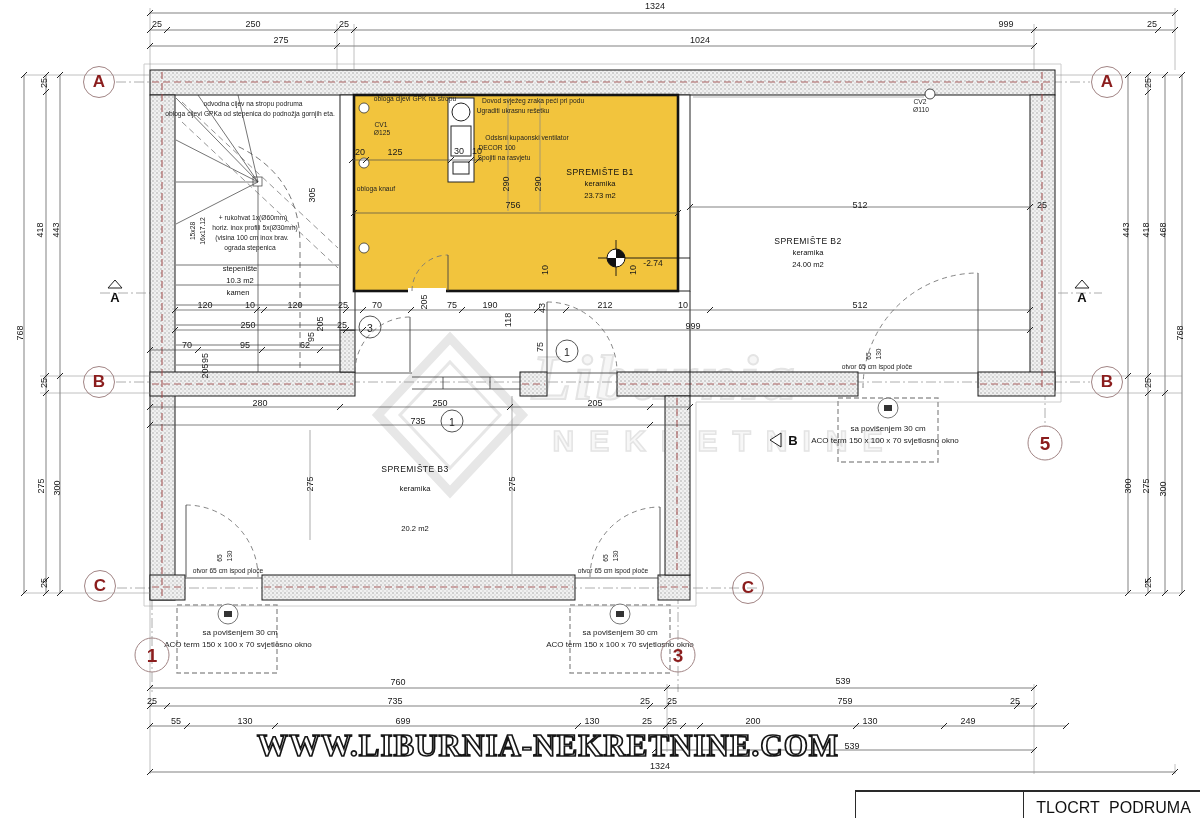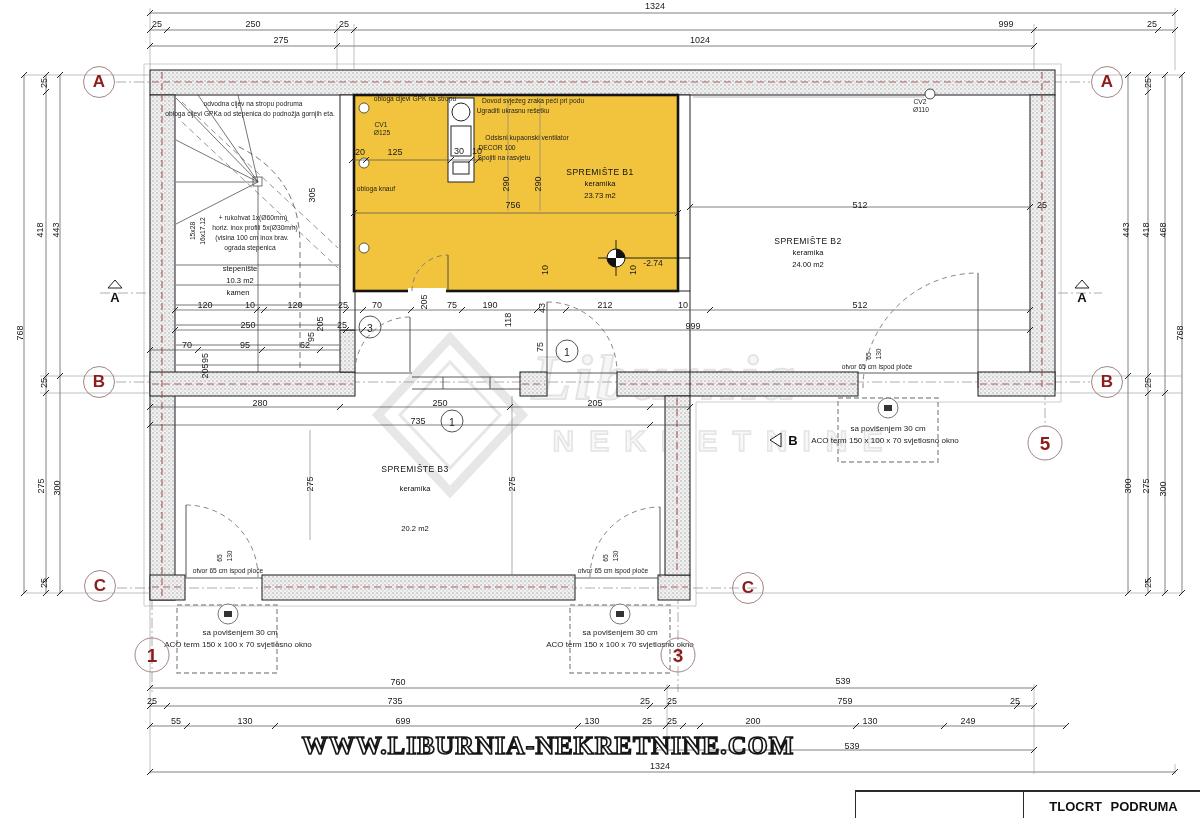--- a/index.html
+++ b/index.html
@@ -21,27 +21,27 @@
         justify-content:center;font-size:10.5px;color:#222;z-index:3}
   .sec{position:absolute;transform:translate(-50%,-50%);font-weight:700;font-size:13px;
        color:#111;z-index:3}
   #ghost-word{position:absolute;left:665px;top:378px;transform:translate(-50%,-50%);
        font-family:"Liberation Serif",serif;font-style:italic;font-weight:700;font-size:64px;
        color:#f6f6f6;-webkit-text-stroke:2px #e4e4e4;letter-spacing:4px;z-index:1}
   #ghost-sub{position:absolute;left:725px;top:441px;transform:translate(-50%,-50%);
        font-weight:700;font-size:30px;color:#f7f7f7;-webkit-text-stroke:1.5px #e4e4e4;
        letter-spacing:15px;z-index:1}
   #wm-url{position:absolute;left:548px;top:746px;transform:translate(-50%,-50%);
-       font-family:"Liberation Serif",serif;font-weight:700;font-size:26px;letter-spacing:1px;
+       font-family:"Liberation Serif",serif;font-weight:700;font-size:31px;letter-spacing:1px;
        color:#fff;-webkit-text-stroke:1.7px #161616;z-index:6;white-space:nowrap}
   #title-block{position:absolute;left:855px;top:790px;width:345px;height:28px;
        border-top:2px solid #2a2a2a;border-left:1.4px solid #2a2a2a;z-index:5;background:#fff}
   #title-divider{position:absolute;left:167px;top:0;width:0;height:28px;border-left:1.4px solid #2a2a2a}
   #title-text{position:absolute;left:175px;top:7px;width:165px;text-align:center;
-       font-weight:700;font-size:13px;color:#111;word-spacing:5px}
+       font-weight:400;font-size:16px;color:#111;word-spacing:5px}
 </style>
 </head>
 <body>
 
 <div id="canvas">
 
   <div id="ghost-word">Liburnia</div>
   <div id="ghost-sub">NEKRETNINE</div>
 
   <svg id="plan-svg" width="1200" height="818" viewBox="0 0 1200 818">

